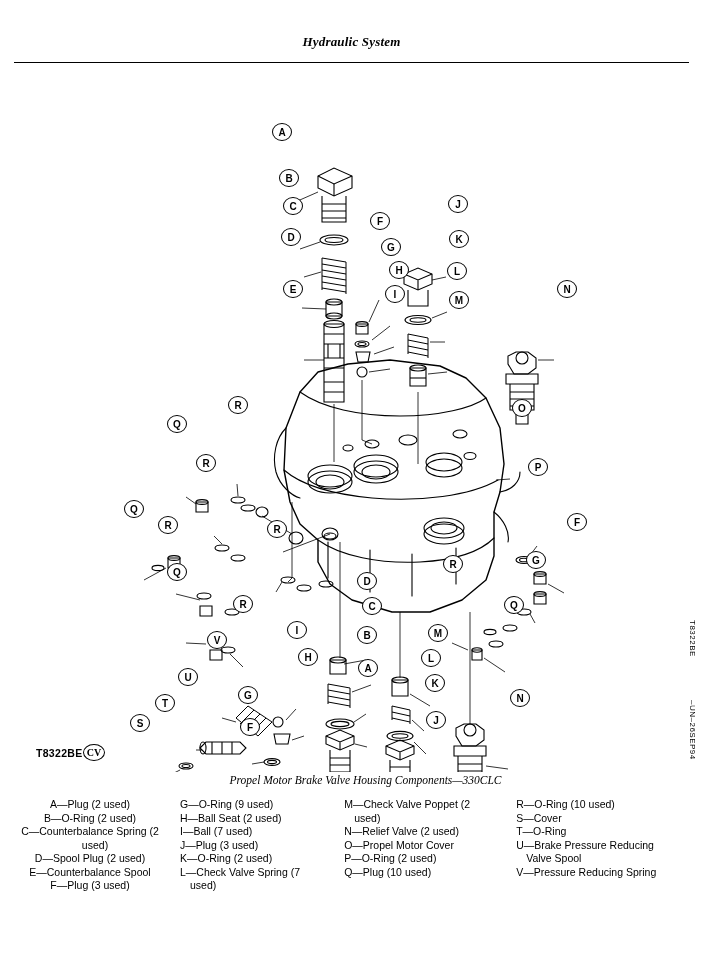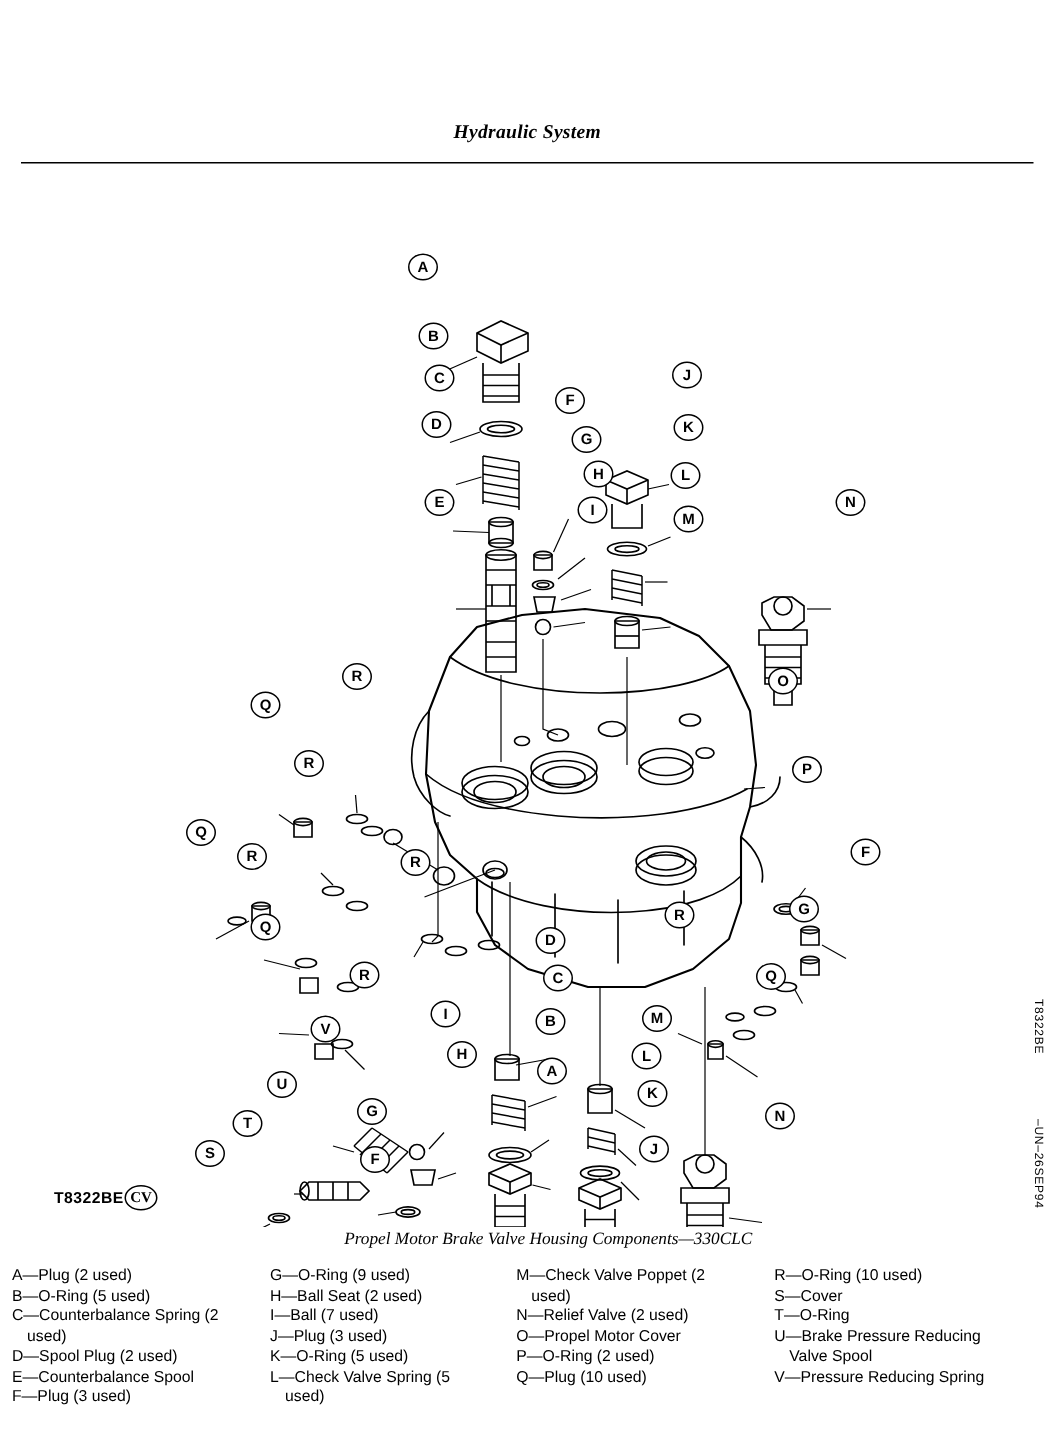--- a/index.html
+++ b/index.html
@@ -11,21 +11,20 @@
     width: 703px;
     height: 954px;
     position: relative;
     font-family: "Liberation Sans", sans-serif;
     color: #000;
     overflow: hidden;
   }
   .page {
     position: absolute;
     inset: 0;
-    margin-top: 46px;
   }
   
   .header {
     position: absolute;
     top: 34px;
     left: 0;
     width: 703px;
     text-align: center;
   }
   .header-title {
@@ -118,21 +117,21 @@
     top: 798px;
     left: 8px;
     width: 688px;
     display: flex;
     font-size: 10.5px;
     line-height: 13.5px;
   }
   .legend-col {
     padding-right: 8px;
   }
-  .legend-col.c1 { width: 168px; }
+  .legend-col.c1 { width: 168px; text-align: center; }
   .legend-col.c2 { width: 160px; }
   .legend-col.c3 { width: 168px; }
   .legend-col.c4 { width: 176px; }
   .legend-item {
     margin: 0 0 0 0;
     padding-left: 10px;
     text-indent: -10px;
     font-family: "Liberation Sans", sans-serif;
   }
   .legend-item.sub {
@@ -506,34 +505,34 @@
   </div>
 
   <div class="side-code a">T8322BE</div>
   <div class="side-code b">–UN–26SEP94</div>
 
   <div class="caption">Propel Motor Brake Valve Housing Components—330CLC</div>
 
   <div class="legend">
     <div class="legend-col c1">
         <div class="legend-item">A—Plug (2 used)</div>
-        <div class="legend-item">B—O-Ring (5 used)</div>
+        <div class="legend-item">B—O-Ring (2 used)</div>
         <div class="legend-item">C—Counterbalance Spring (2</div>
         <div class="legend-item sub">used)</div>
         <div class="legend-item">D—Spool Plug (2 used)</div>
         <div class="legend-item">E—Counterbalance Spool</div>
         <div class="legend-item">F—Plug (3 used)</div>
       </div>
     <div class="legend-col c2">
         <div class="legend-item">G—O-Ring (9 used)</div>
         <div class="legend-item">H—Ball Seat (2 used)</div>
         <div class="legend-item">I—Ball (7 used)</div>
         <div class="legend-item">J—Plug (3 used)</div>
-        <div class="legend-item">K—O-Ring (5 used)</div>
-        <div class="legend-item">L—Check Valve Spring (5</div>
+        <div class="legend-item">K—O-Ring (2 used)</div>
+        <div class="legend-item">L—Check Valve Spring (7</div>
         <div class="legend-item sub">used)</div>
       </div>
     <div class="legend-col c3">
         <div class="legend-item">M—Check Valve Poppet (2</div>
         <div class="legend-item sub">used)</div>
         <div class="legend-item">N—Relief Valve (2 used)</div>
         <div class="legend-item">O—Propel Motor Cover</div>
         <div class="legend-item">P—O-Ring (2 used)</div>
         <div class="legend-item">Q—Plug (10 used)</div>
       </div>

